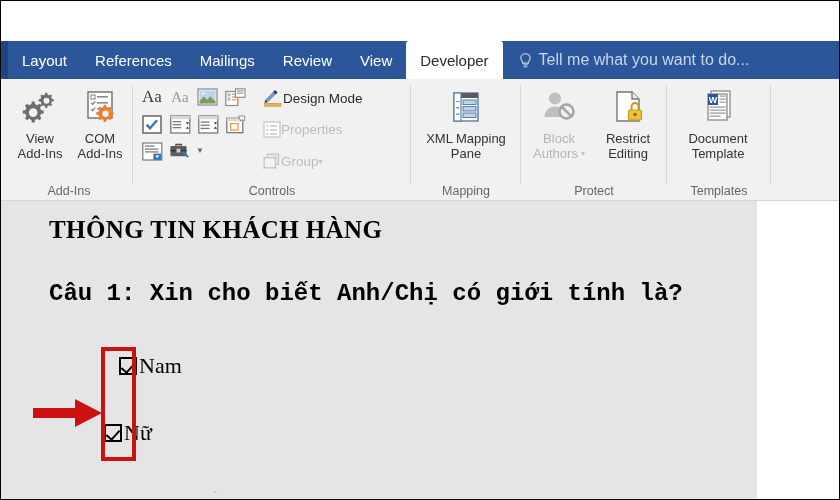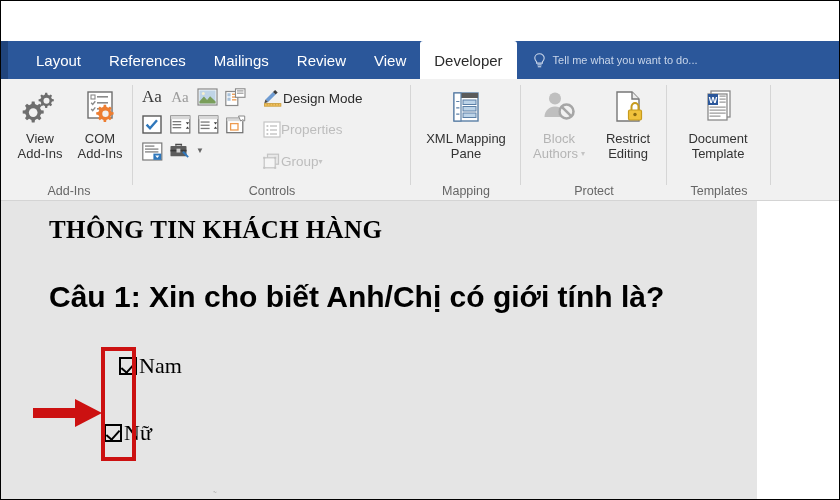--- a/index.html
+++ b/index.html
@@ -62,21 +62,21 @@
     overflow: hidden;
   }
   .tabstrip .leftstrip {
     position: absolute;
     left: 0; top: 0;
     width: 7px; height: 38px;
     background: #20447c;
   }
   .tabs {
     position: absolute;
-    left: 21px; top: 0;
+    left: 7px; top: 0;
     height: 38px;
     display: flex;
     align-items: stretch;
   }
   .tab {
     display: flex;
     align-items: center;
     padding: 0 14px;
     color: #ffffff;
     font-size: 15px;
@@ -88,21 +88,21 @@
     background: #ffffff;
     color: #2b2b2b;
     border-radius: 3px 3px 0 0;
   }
   .tellme {
     display: flex;
     align-items: center;
     gap: 7px;
     padding: 0 10px 0 16px;
     color: #c9d6ea;
-    font-size: 11px;
+    font-size: 16px;
     white-space: nowrap;
     height: 38px;
   }
   .bulb {
     display: inline-block;
     width: 13px;
     height: 15px;
     position: relative;
   }
   .bulb svg { display: block; }
@@ -197,23 +197,23 @@
     font-family: "Liberation Serif", "DejaVu Serif", serif;
     font-weight: bold;
     font-size: 25px;
     color: #000000;
     letter-spacing: 0.4px;
     white-space: nowrap;
   }
   .doc-q {
     position: absolute;
     left: 48px; top: 79px;
-    font-family: Liberation Sans, sans-serif;
+    font-family: Liberation Mono, monospace;
     font-weight: bold;
-    font-size: 30px;
+    font-size: 24px;
     color: #000000;
     white-space: nowrap;
   }
   .opt {
     position: absolute;
     display: flex;
     align-items: center;
     font-family: "Liberation Serif", "DejaVu Serif", serif;
     font-size: 22px;
     color: #000000;

